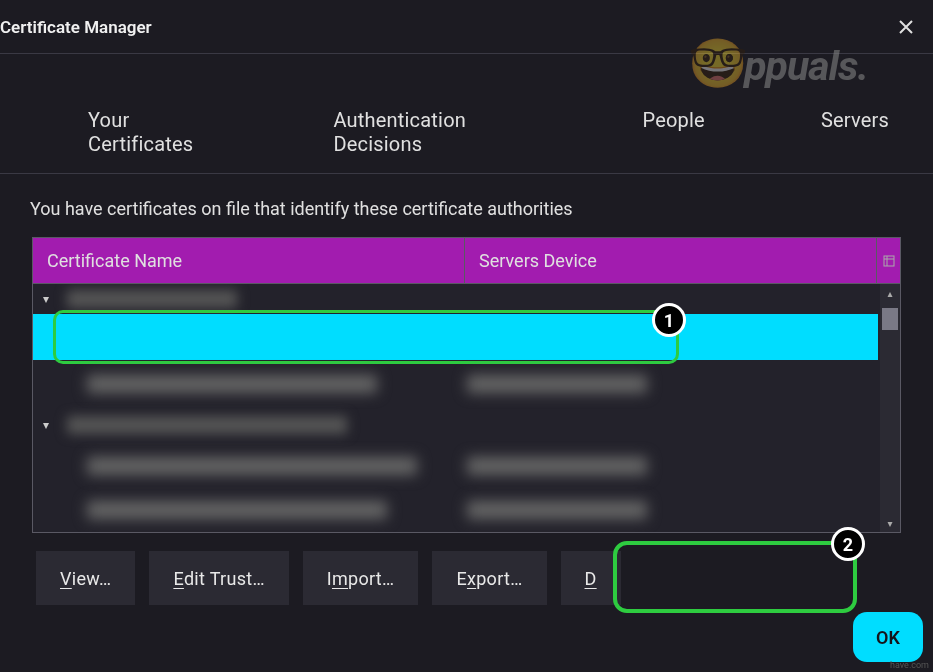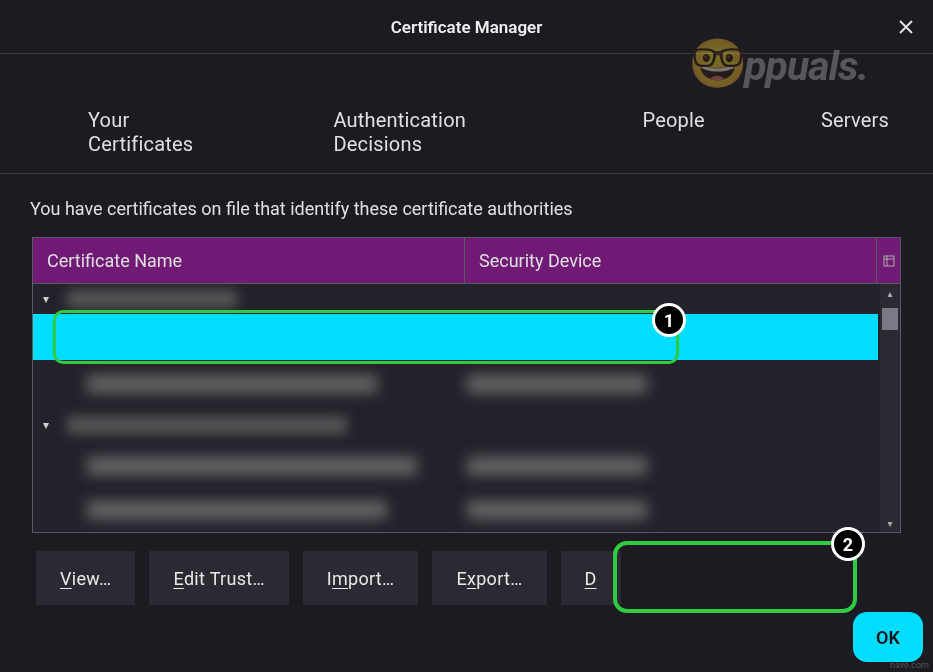--- a/index.html
+++ b/index.html
@@ -13,21 +13,21 @@
       color: #e0e0e0;
       width: 933px;
       height: 672px;
       overflow: hidden;
       position: relative;
     }
     .header {
       height: 54px;
       display: flex;
       align-items: center;
-      justify-content: center;
+      justify-content: flex-start;
       position: relative;
       border-bottom: 1px solid #3a3944;
     }
     .header-title {
       font-size: 17px;
       font-weight: 600;
       color: #f0f0f0;
     }
     .close-btn {
       position: absolute;
@@ -91,21 +91,21 @@
     }
     .table-container {
       margin: 0 32px;
       border: 1px solid #5a5964;
       position: relative;
     }
     .table-header {
       display: flex;
       height: 46px;
       align-items: center;
-      background: #701a75;
+      background: #a21caf;
       border-bottom: 1px solid #5a5964;
     }
     .col-name {
       flex: 0 0 432px;
       padding-left: 14px;
       font-size: 18px;
       color: #e0e0e0;
       border-right: 1px solid #5a5964;
       height: 100%;
       display: flex;
@@ -318,21 +318,21 @@
   <div class="tab">Authentication Decisions</div>
   <div class="tab">People</div>
   <div class="tab">Servers</div>
 </div>
 
 <div class="description">You have certificates on file that identify these certificate authorities</div>
 
 <div class="table-container">
   <div class="table-header">
     <div class="col-name">Certificate Name</div>
-    <div class="col-device">Security Device</div>
+    <div class="col-device">Servers Device</div>
     <div class="col-icon">
       <svg width="12" height="12" viewBox="0 0 12 12">
           <rect x="1" y="1" width="10" height="10" fill="none" stroke="#aaa" stroke-width="1"></rect>
           <path d="M4 1 v10 M1 4 h10" stroke="#aaa" stroke-width="1"></path>
         </svg>
     </div>
   </div>
   <div class="table-body">
 
     <div class="tree-row" style="height:30px;">

